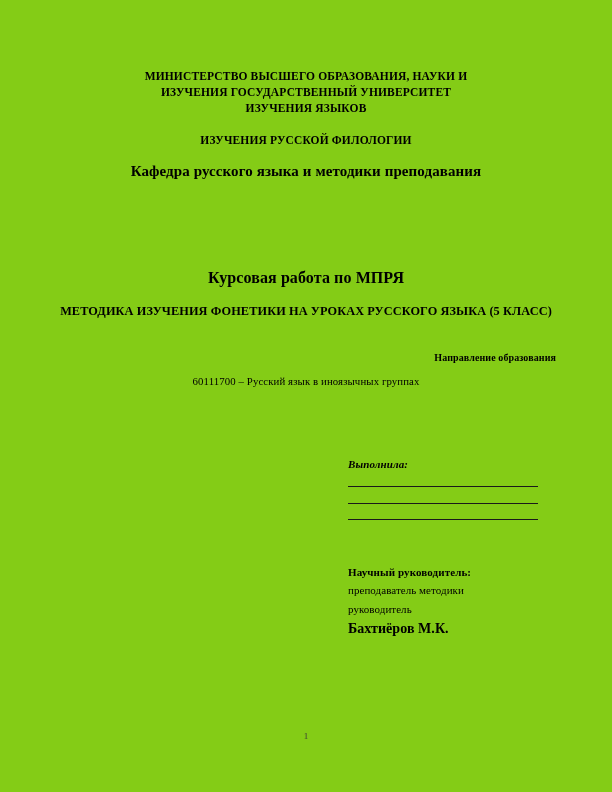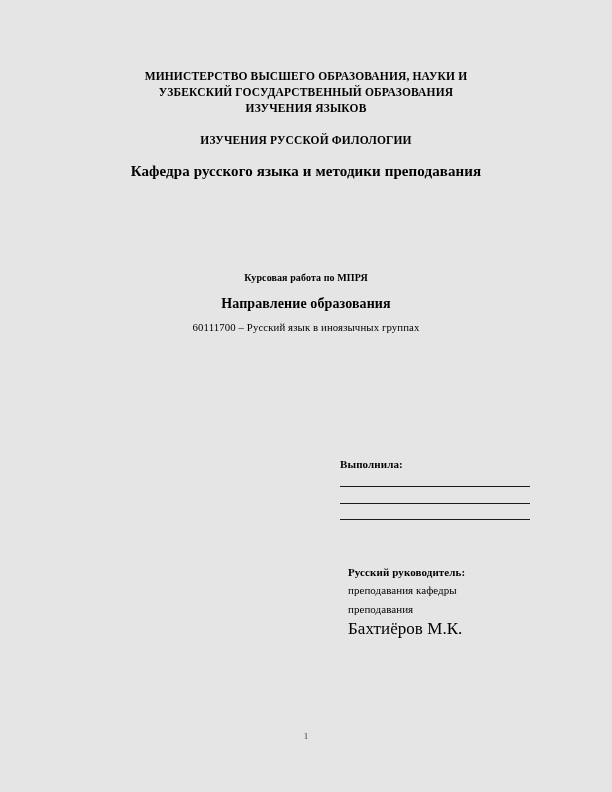--- a/index.html
+++ b/index.html
@@ -4,21 +4,21 @@
 <style>
   html, body {
     margin: 0;
     padding: 0;
     background: #ffffff;
   }
   .page {
     position: relative;
     width: 612px;
     height: 792px;
-    background: #e5e5e5;
+    background: #84cc16;
     margin: 0 auto;
     overflow: hidden;
     font-family: "Liberation Serif", "DejaVu Serif", serif;
     color: #000000;
     -webkit-font-smoothing: antialiased;
   }
 
   
   .header-block {
     position: absolute;
@@ -45,53 +45,55 @@
 
   
   .title-block {
     position: absolute;
     left: 56px;
     top: 270px;
     width: 500px;
     text-align: center;
   }
   .kursovaya {
-    font-size: 10px;
+    font-size: 16px;
     font-weight: bold;
     line-height: 16px;
     margin-bottom: 10px;
     letter-spacing: 0.1px;
   }
   .main-title {
     font-size: 12.3px;
     font-weight: bold;
     line-height: 30px;
     letter-spacing: 0.1px;
   }
   .napravlenie {
-    font-size: 14px;
+    font-size: 10px;
     font-weight: bold;
     line-height: 16px;
-    margin-top: 9px;
+    margin-top: 24px;
     letter-spacing: 0.1px;
+    text-align: right;
   }
   .code-line {
     font-size: 10.8px;
     font-weight: normal;
     line-height: 16px;
     margin-top: 7px;
     letter-spacing: 0.1px;
   }
 
   
   .author-block {
     position: absolute;
-    left: 340px;
+    left: 348px;
     top: 456px;
     width: 192px;
+    font-style: italic;
   }
   .author-label {
     font-size: 11px;
     font-weight: bold;
     line-height: 16px;
     letter-spacing: 0.1px;
   }
   .rule-set {
     margin-top: 14px;
   }
@@ -115,22 +117,22 @@
     line-height: 17px;
     letter-spacing: 0.1px;
   }
   .supervisor-line {
     font-size: 11px;
     font-weight: normal;
     line-height: 19px;
     letter-spacing: 0.05px;
   }
   .supervisor-name {
-    font-size: 17px;
-    font-weight: normal;
+    font-size: 14px;
+    font-weight: bold;
     line-height: 19px;
     letter-spacing: 0.05px;
   }
 
   
   .page-number {
     position: absolute;
     left: 0;
     top: 731px;
     width: 612px;
@@ -139,43 +141,44 @@
     color: #3a3a3a;
   }
 </style>
 </head>
 <body>
 
 <div class="page">
 
   <div class="header-block">
     <div class="header-line">МИНИСТЕРСТВО ВЫСШЕГО ОБРАЗОВАНИЯ, НАУКИ И</div>
-    <div class="header-line">УЗБЕКСКИЙ ГОСУДАРСТВЕННЫЙ ОБРАЗОВАНИЯ</div>
+    <div class="header-line">ИЗУЧЕНИЯ ГОСУДАРСТВЕННЫЙ УНИВЕРСИТЕТ</div>
     <div class="header-line gap-after">ИЗУЧЕНИЯ ЯЗЫКОВ</div>
     <div class="header-line gap-after">ИЗУЧЕНИЯ РУССКОЙ ФИЛОЛОГИИ</div>
     <div class="kafedra">Кафедра русского языка и методики преподавания</div>
   </div>
 
   <div class="title-block">
     <div class="kursovaya">Курсовая работа по МПРЯ</div>
+    <div class="main-title">МЕТОДИКА ИЗУЧЕНИЯ ФОНЕТИКИ НА УРОКАХ РУССКОГО ЯЗЫКА (5 КЛАСС)</div>
     <div class="napravlenie">Направление образования</div>
     <div class="code-line">60111700 – Русский язык в иноязычных группах</div>
   </div>
 
   <div class="author-block">
     <div class="author-label">Выполнила:</div>
     <div class="rule-set">
       <div class="rule"></div>
       <div class="rule"></div>
       <div class="rule"></div>
     </div>
   </div>
 
   <div class="supervisor-block">
-    <div class="supervisor-label">Русский руководитель:</div>
-    <div class="supervisor-line">преподавания кафедры</div>
-    <div class="supervisor-line">преподавания</div>
+    <div class="supervisor-label">Научный руководитель:</div>
+    <div class="supervisor-line">преподаватель методики</div>
+    <div class="supervisor-line">руководитель</div>
     <div class="supervisor-name">Бахтиёров М.К.</div>
   </div>
 
   <div class="page-number">1</div>
 
 </div>
 
 </body></html>

